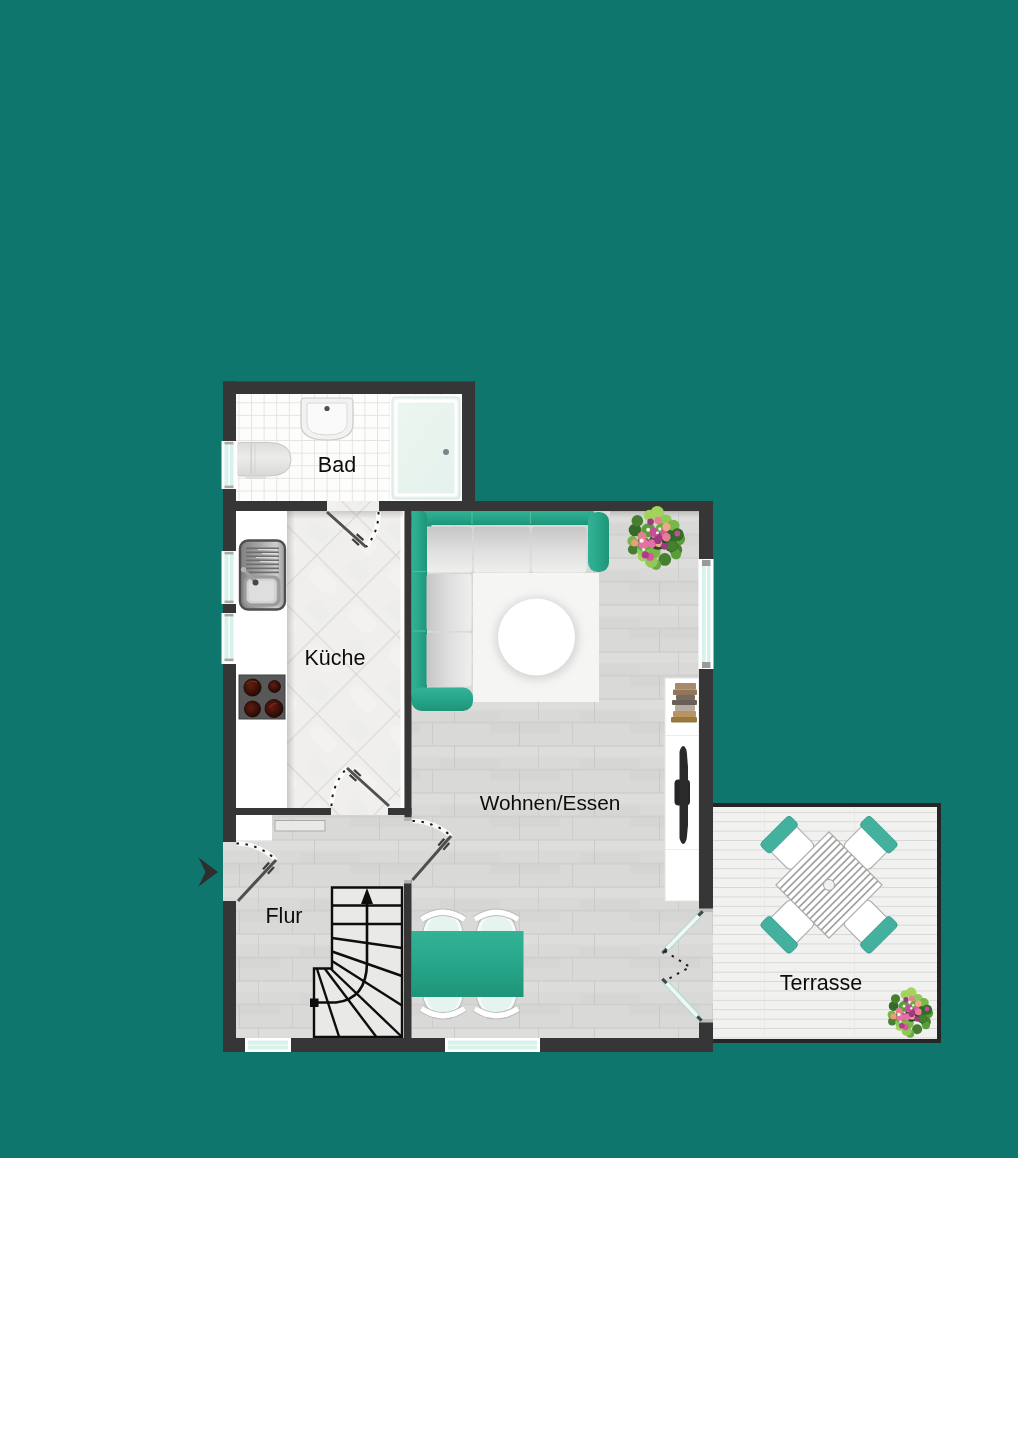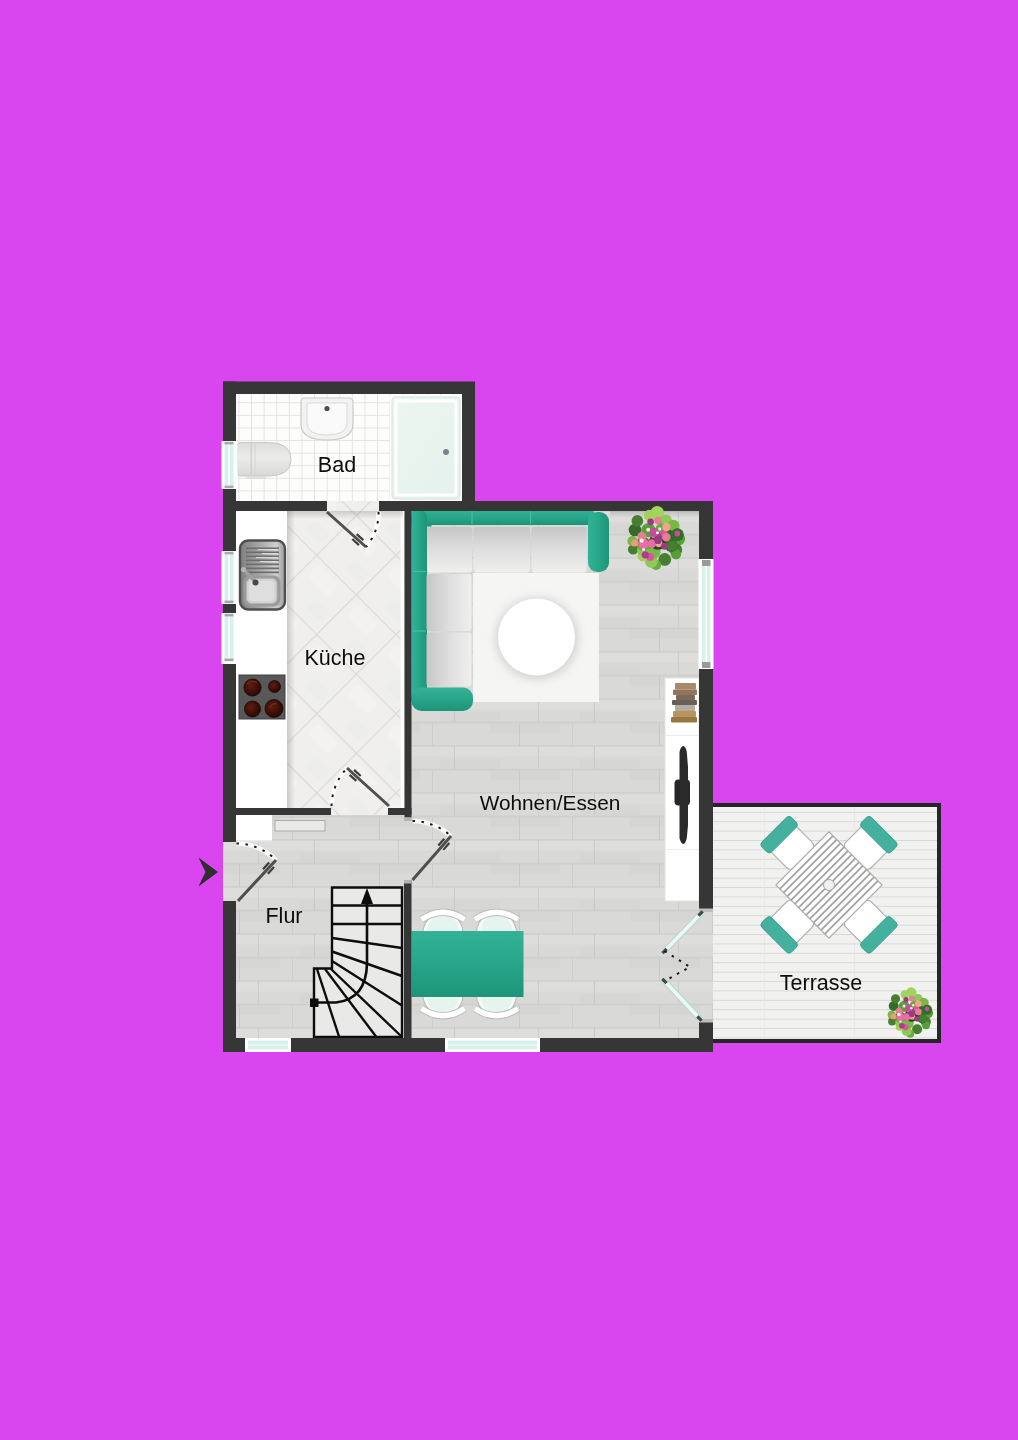--- a/index.html
+++ b/index.html
@@ -1,16 +1,16 @@
 <!DOCTYPE html>
 <html><head>
 <meta charset="utf-8">
 <style>
   html,body{margin:0;padding:0;background:#ffffff;}
-  #page{width:1018px;height:1440px;position:relative;background:#d946ef;overflow:hidden;}
+  #page{width:1018px;height:1158px;position:relative;background:#0f766e;overflow:hidden;}
   svg{display:block;}
   text{font-family:"Liberation Sans", sans-serif;fill:#0c0c0c;-webkit-font-smoothing:antialiased;}
 </style>
 </head>
 <body>
 <div id="page">
 <svg width="1018" height="1440" viewBox="0 0 1018 1440" xmlns="http://www.w3.org/2000/svg">
 <defs>
 
   <pattern id="pw" width="140" height="47" patternUnits="userSpaceOnUse" patternTransform="translate(0,-5.5)">

